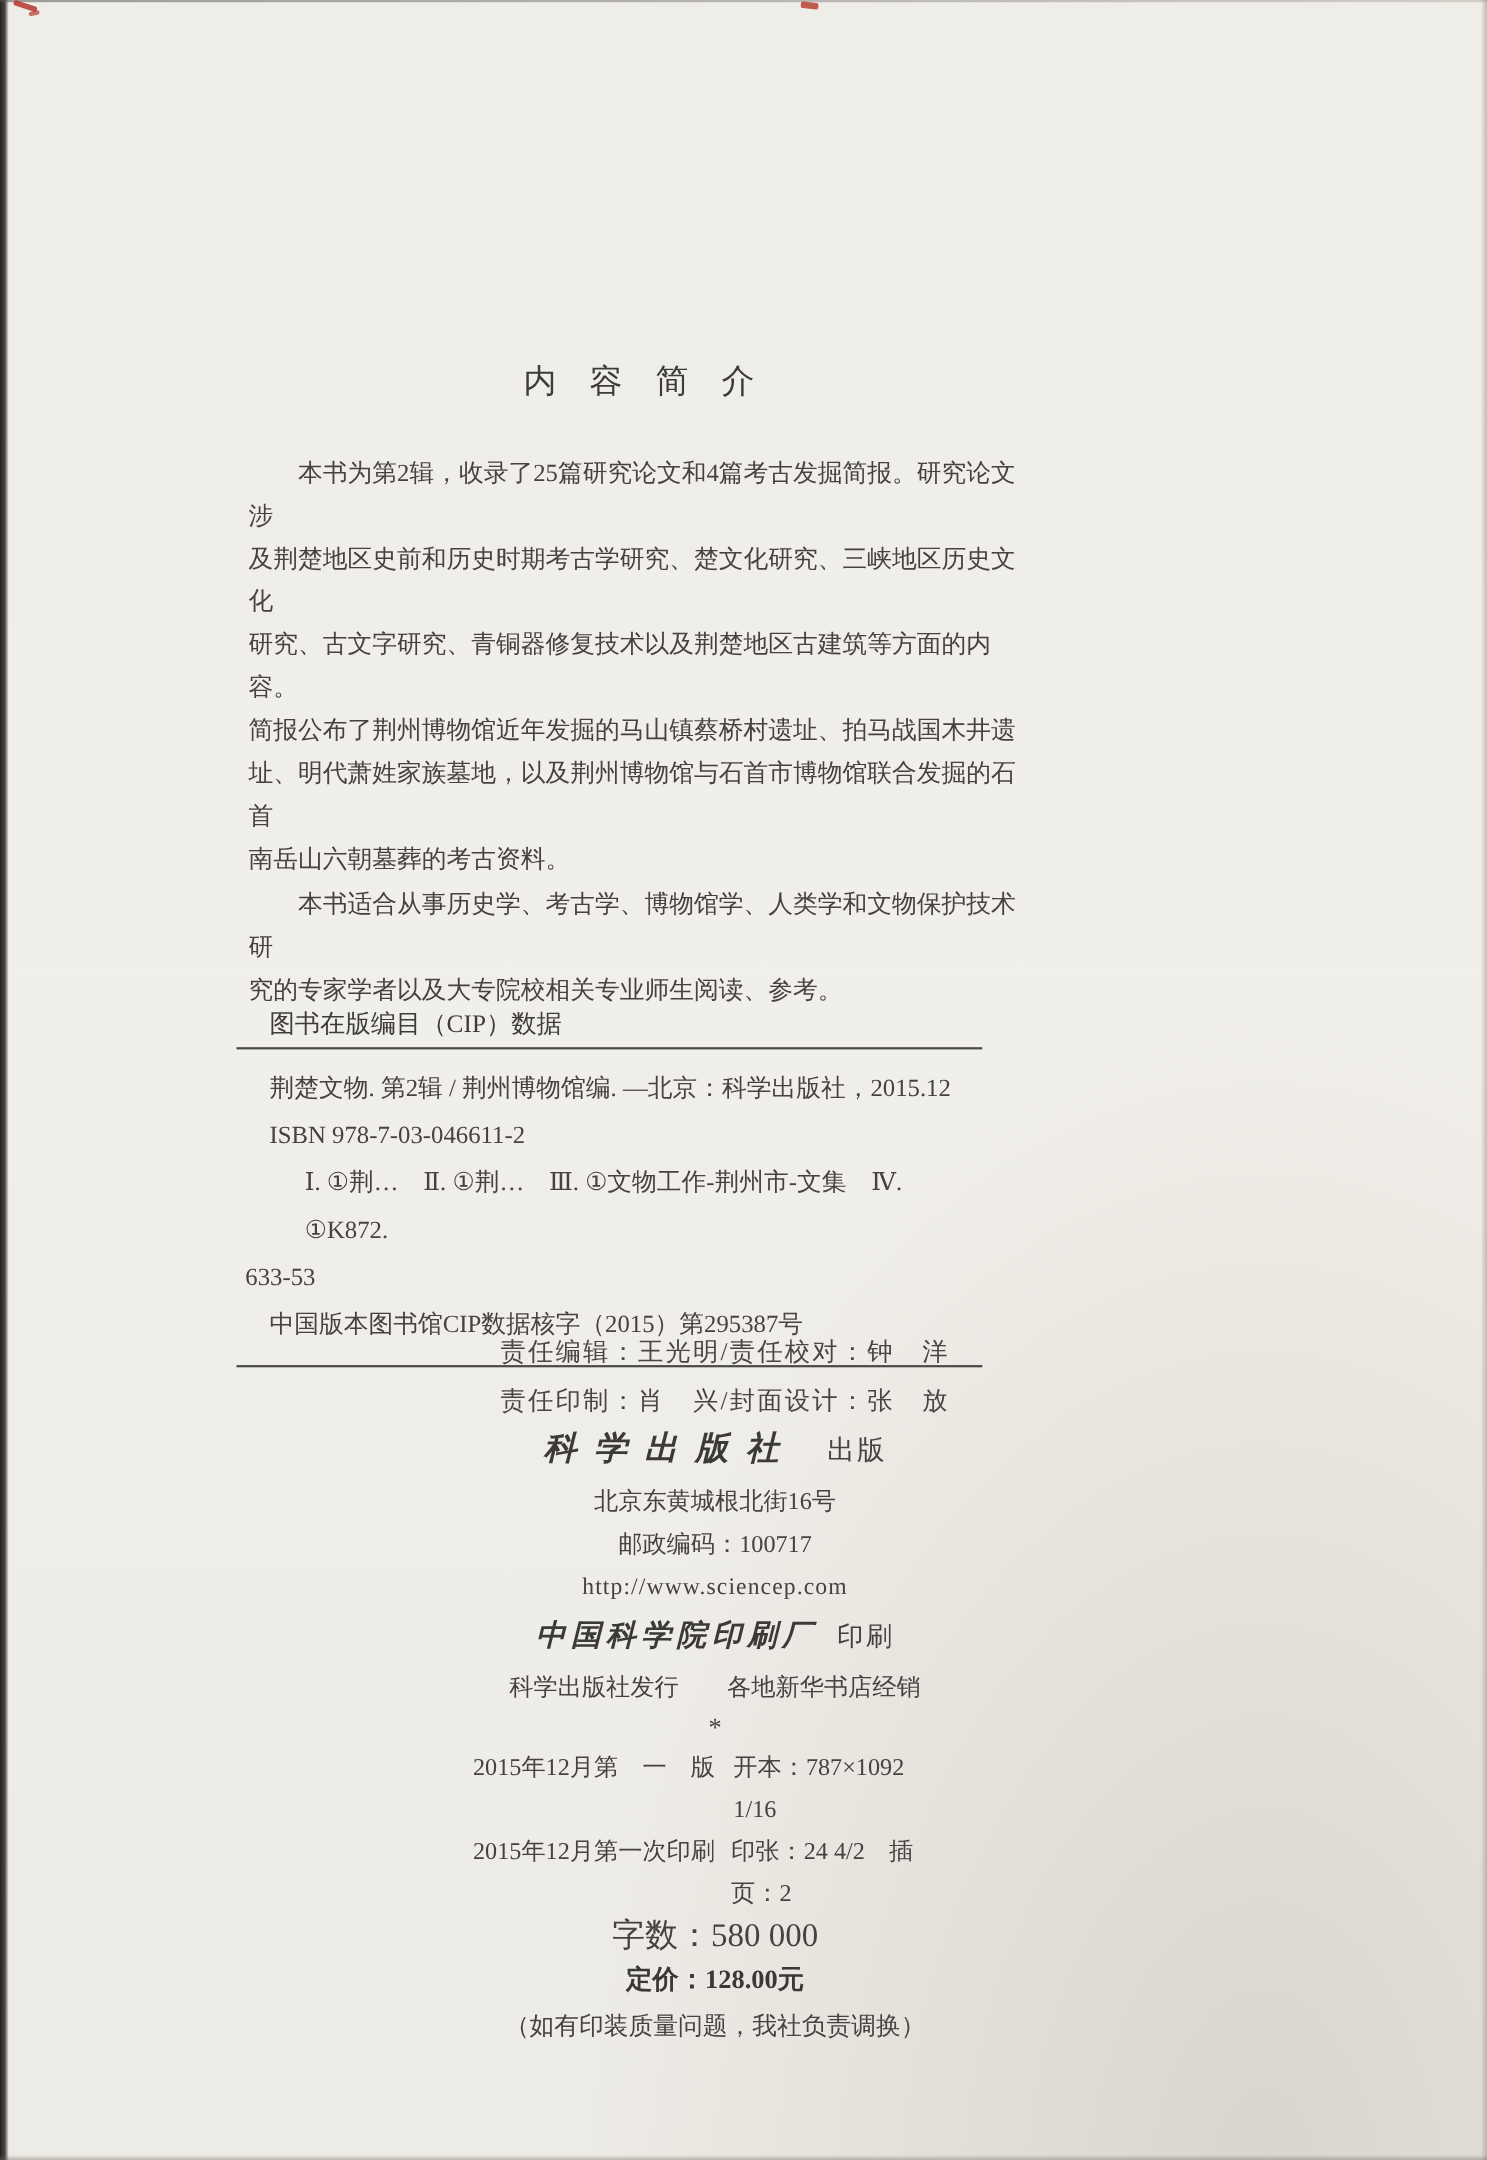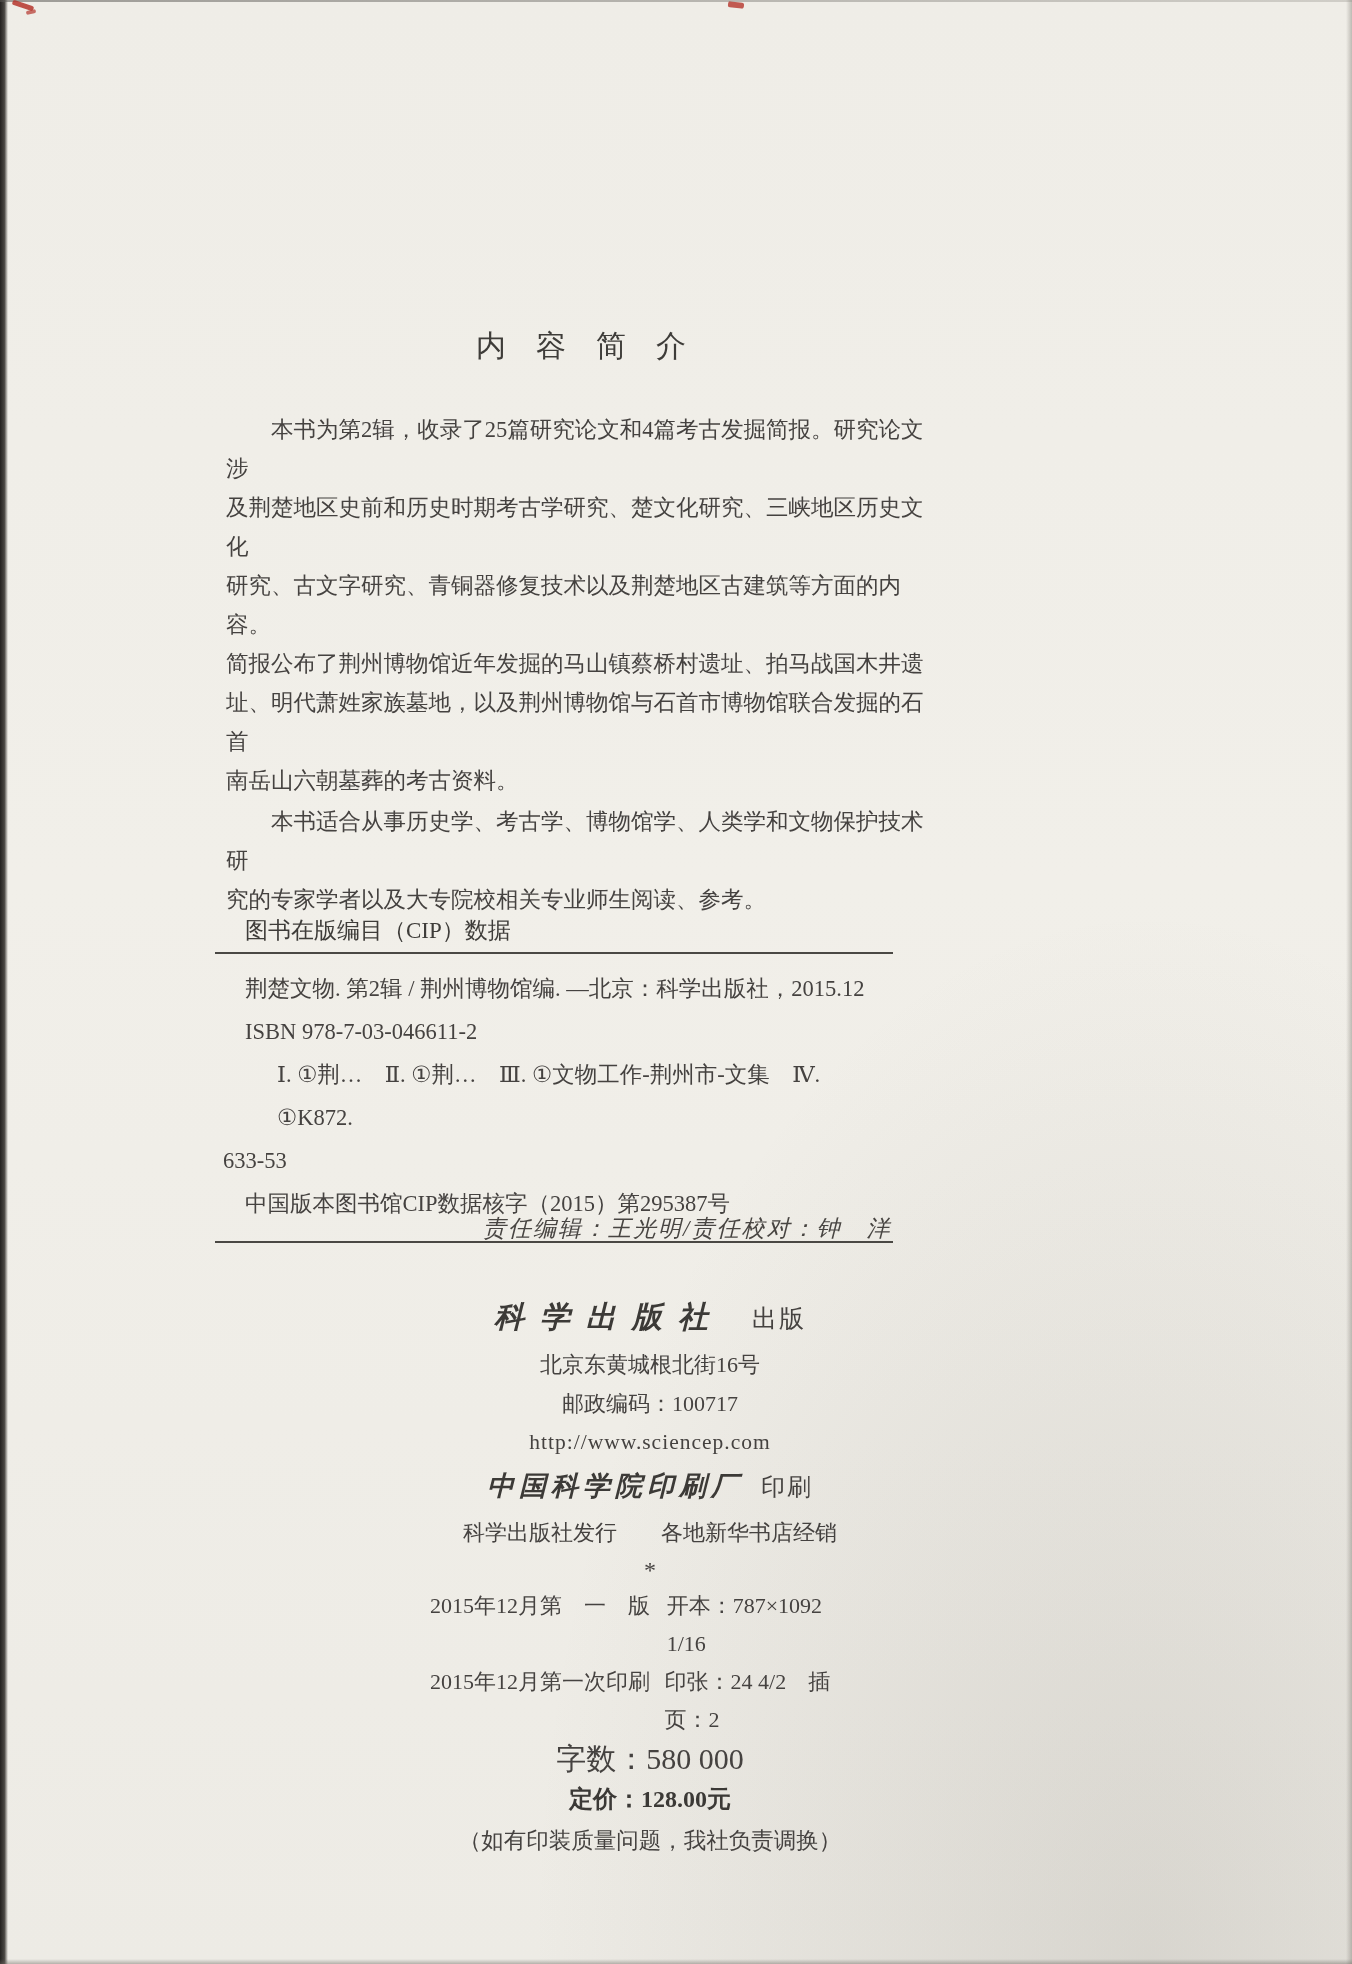--- a/index.html
+++ b/index.html
@@ -61,22 +61,22 @@
   }
   .rule { border: 0; border-top: 2px solid #4a4844; margin: 4px 0 0 0; }
   .cip-lines { padding: 13px 0 12px 0; }
   .cip-line { font-size: 22.5px; line-height: 43px; padding-left: 30px; }
   .cip-line.class-line { padding-left: 62px; }
   .cip-line.flush { padding-left: 8px; }
 
   
   .credits {
     position: absolute; left: 455px; top: 1206px;
-    font-size: 23px; line-height: 45px; font-style: italic;
-    letter-spacing: 2px; color: #484542; margin-left: 28px;
+    font-size: 23px; line-height: 45px; 
+    letter-spacing: 2px; color: #484542;
   }
 
   
   .colophon {
     position: absolute; left: 290px; top: 1294px; width: 720px;
     text-align: center;
   }
   .pub-line { line-height: 46px; }
   .script-name {
     font-size: 30px; font-weight: bold; font-style: italic;
@@ -129,20 +129,21 @@
     <div class="cip-line">ISBN 978-7-03-046611-2</div>
     <div class="cip-line class-line">Ⅰ. ①荆…　Ⅱ. ①荆…　Ⅲ. ①文物工作-荆州市-文集　Ⅳ. ①K872.</div>
     <div class="cip-line flush">633-53</div>
     <div class="cip-line">中国版本图书馆CIP数据核字（2015）第295387号</div>
   </div>
   <hr class="rule">
 </div>
 
 <div class="credits">
   <div>责任编辑：王光明/责任校对：钟　洋</div>
+  <div>责任印制：肖　兴/封面设计：张　放</div>
 </div>
 
 <div class="colophon">
   <div class="pub-line">
     <span class="script-name">科学出版社</span>
     <span class="suffix">出版</span>
   </div>
   <div class="address-line">北京东黄城根北街16号</div>
   <div class="postcode-line">邮政编码：100717</div>
   <div class="url-line">http://www.sciencep.com</div>

